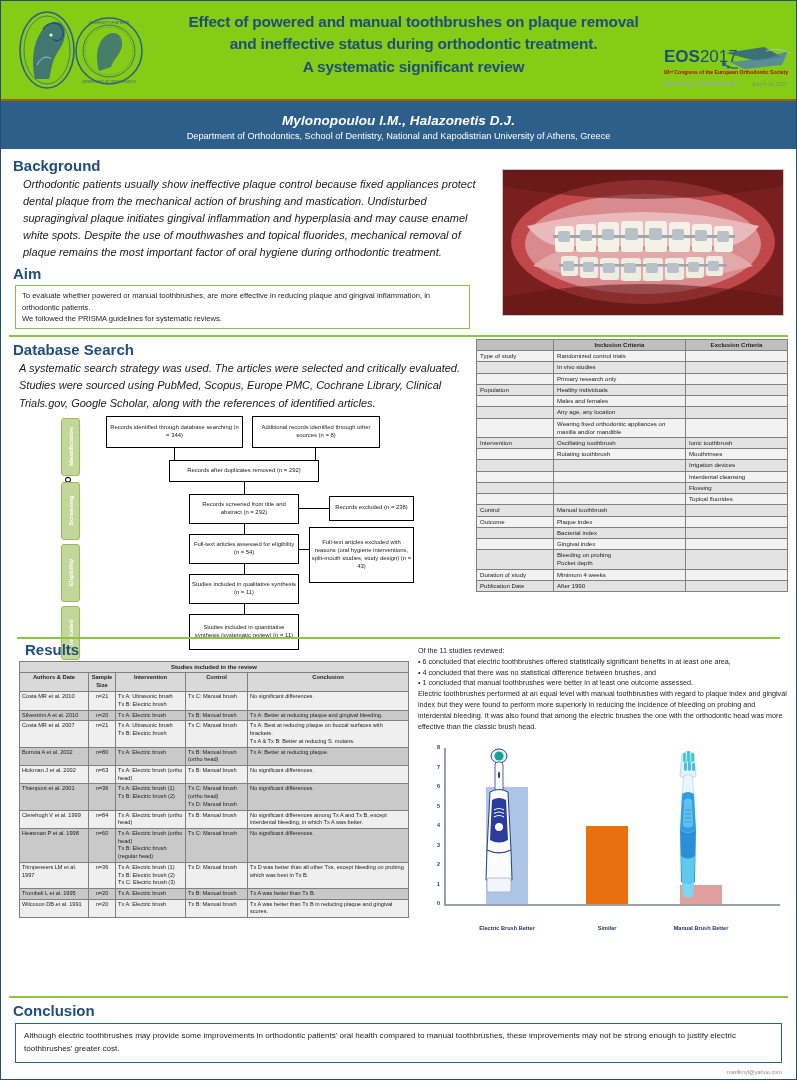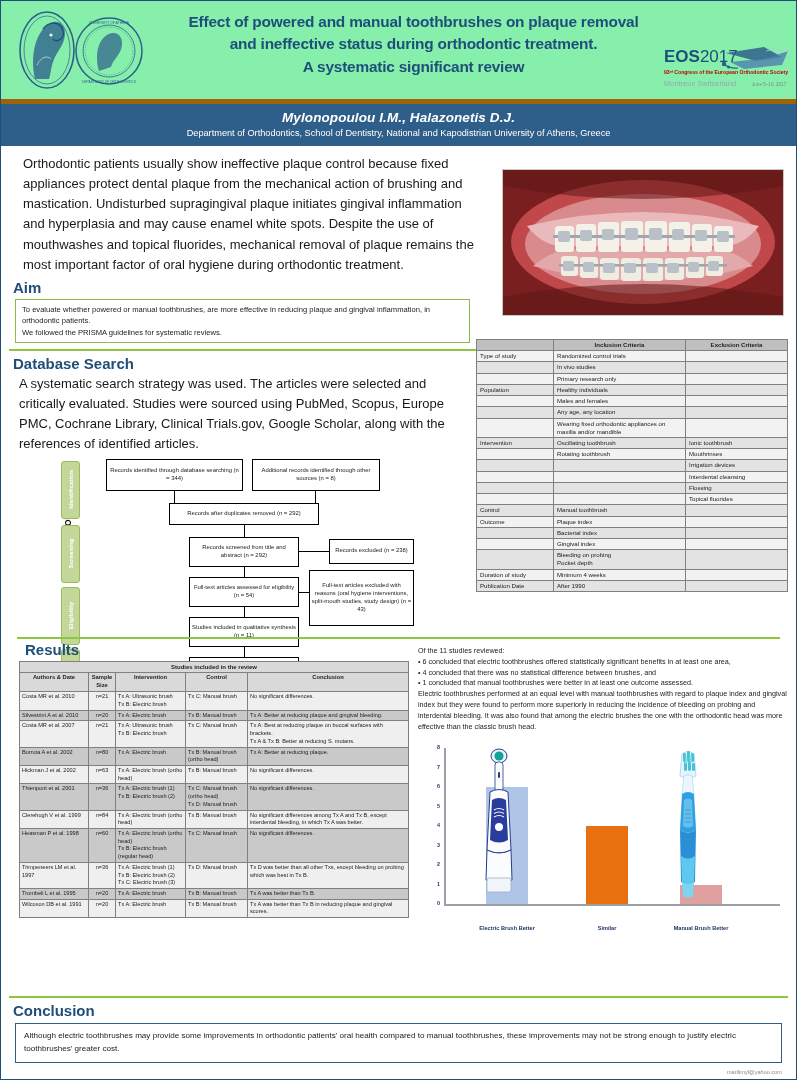--- a/index.html
+++ b/index.html
@@ -1,39 +1,39 @@
 <!DOCTYPE html>
 <html><head>
 <meta charset="utf-8">
 <style>
   html,body{margin:0;padding:0;background:#fff;}
   body{width:797px;height:1080px;position:relative;font-family:"Liberation Sans",sans-serif;color:#222;overflow:hidden;}
 
   
   .poster{width:797px;height:1080px;position:relative;box-sizing:border-box;border:1px solid #1f4e79;background:#fff;}
-  .hdr{position:relative;height:98px;background:#86efac;border-bottom:5px solid #a16207;}
+  .hdr{position:relative;height:98px;background:#84cc16;border-bottom:2px solid #a16207;}
   .hdr .logo1{position:absolute;left:14px;top:8px;width:64px;height:82px;}
   .hdr .logo2{position:absolute;left:72px;top:14px;width:72px;height:72px;}
   .hdr h1{position:absolute;left:150px;right:120px;top:10px;margin:0;text-align:center;
           font-size:15.4px;line-height:1.45;font-weight:bold;color:#1f4e79;letter-spacing:-.2px;}
   .eoslogo{position:absolute;right:4px;top:44px;width:128px;height:52px;}
   .eos-t1{font-size:17px;font-weight:bold;fill:#1f4e79;font-family:"Liberation Sans",sans-serif;}
   .eos-t2{font-size:5.1px;font-weight:bold;fill:#c00000;font-family:"Liberation Sans",sans-serif;}
   .eos-t3{font-size:7.5px;fill:#9aa6b2;font-family:"Liberation Sans",sans-serif;}
   .eos-t4{font-size:4.6px;fill:#7a8792;font-family:"Liberation Sans",sans-serif;}
 
-  .authbar{background:#2e5f8a;color:#fff;text-align:center;padding:6px 0 8px;}
+  .authbar{background:#2e5f8a;color:#fff;text-align:center;padding:12px 0 8px;}
   .authbar .a1{font-size:13.5px;font-weight:bold;font-style:italic;letter-spacing:.1px;}
   .authbar .a2{font-size:9.2px;margin-top:3px;}
 
   
   .sec{color:#1f4e79;font-size:15px;font-weight:bold;margin:0 0 2px 12px;}
   .grule{height:2px;background:#8cc63f;margin:2px 8px 4px 8px;}
 
-  .body-txt{font-size:13px;line-height:1.55;color:#1a1a1a;}
+  .body-txt{font-size:11px;line-height:1.55;color:#1a1a1a;font-style:italic;}
 
   .bgbox{margin:0 0 0 22px;width:455px;}
   .aimbox{margin:3px 0 0 14px;width:455px;border:1px solid #8cbf3f;background:#fff;
            padding:4px 6px;box-sizing:border-box;font-size:7.6px;line-height:1.5;}
 
   .photo{position:absolute;right:12px;top:168px;width:280px;height:145px;border:1px solid #c9c9c9;overflow:hidden;}
 
   
   .prisma-wrap{position:relative;width:470px;height:252px;margin-left:8px;}
   .prisma-label{position:absolute;left:-6px;top:60px;width:130px;text-align:center;
@@ -123,20 +123,21 @@
       <text class="eos-t4" x="88" y="41">June 5–10, 2017</text>
     </svg>
   </div>
 
   <div class="authbar">
     <div class="a1">Mylonopoulou I.M., Halazonetis D.J.</div>
     <div class="a2">Department of Orthodontics, School of Dentistry, National and Kapodistrian University of Athens, Greece</div>
   </div>
 
   <div style="height:8px"></div>
+  <div class="sec">Background</div>
   <div class="bgbox body-txt">Orthodontic patients usually show ineffective plaque control because fixed appliances protect dental plaque from the mechanical action of brushing and mastication. Undisturbed supragingival plaque initiates gingival inflammation and hyperplasia and may cause enamel white spots. Despite the use of mouthwashes and topical fluorides, mechanical removal of plaque remains the most important factor of oral hygiene during orthodontic treatment.</div>
 
   <div class="sec" style="margin-top:4px">Aim</div>
   <div class="aimbox">
     <div>To evaluate whether powered or manual toothbrushes, are more effective in reducing plaque and gingival inflammation, in orthodontic patients.</div>
     <div>We followed the PRISMA guidelines for systematic reviews.</div>
   </div>
 
   <div class="photo">
     <svg viewBox="0 0 280 145" width="280" height="145">

